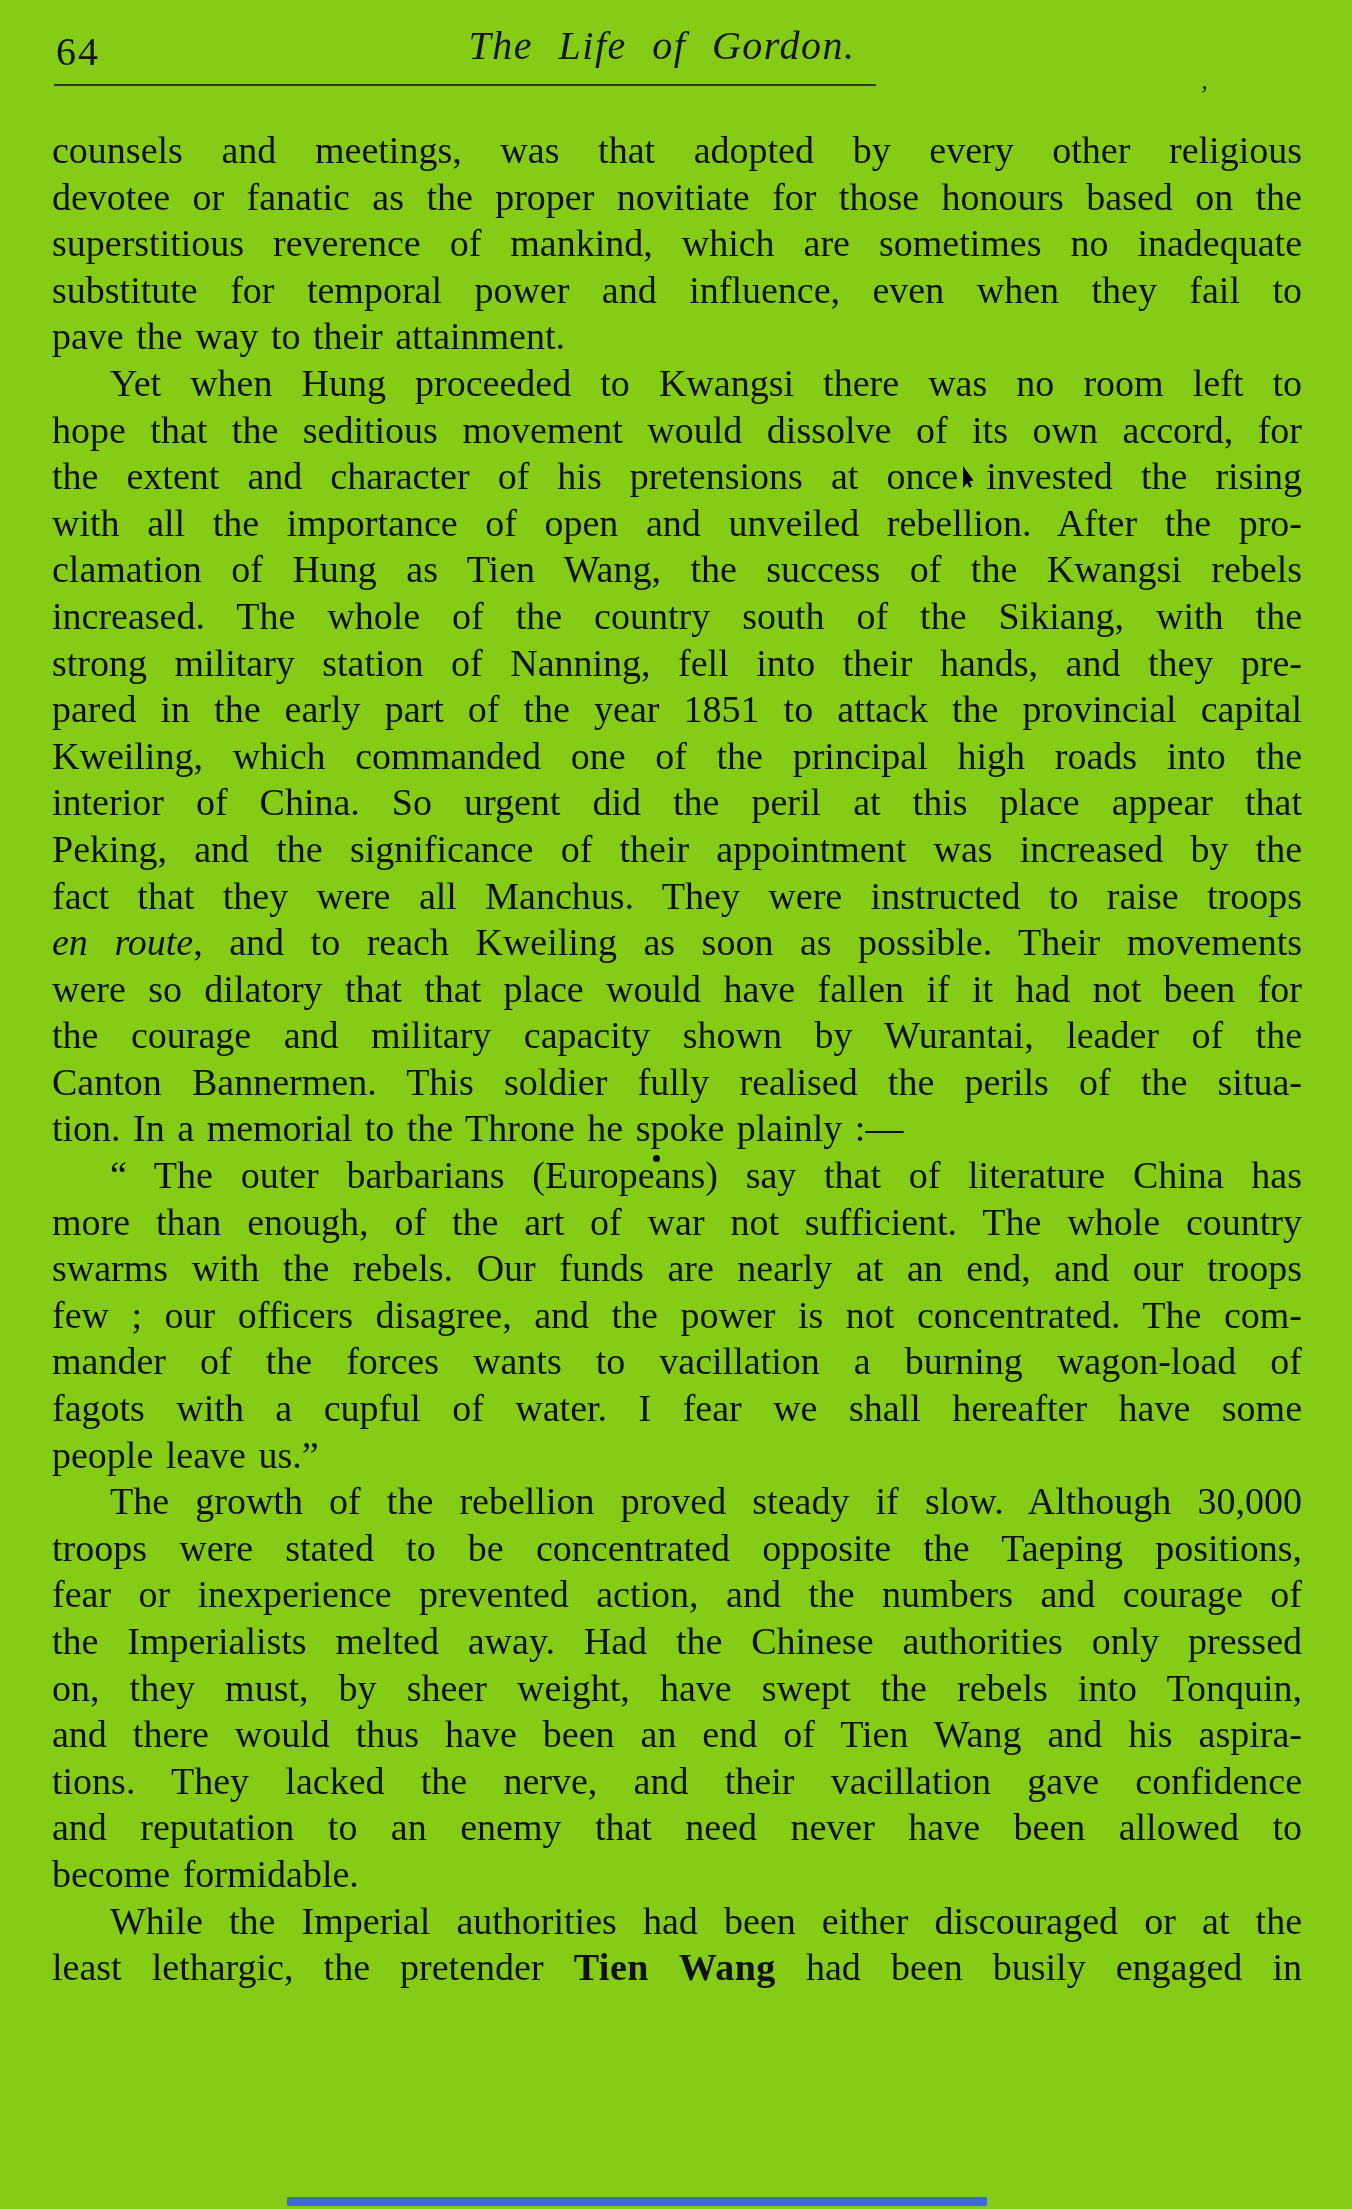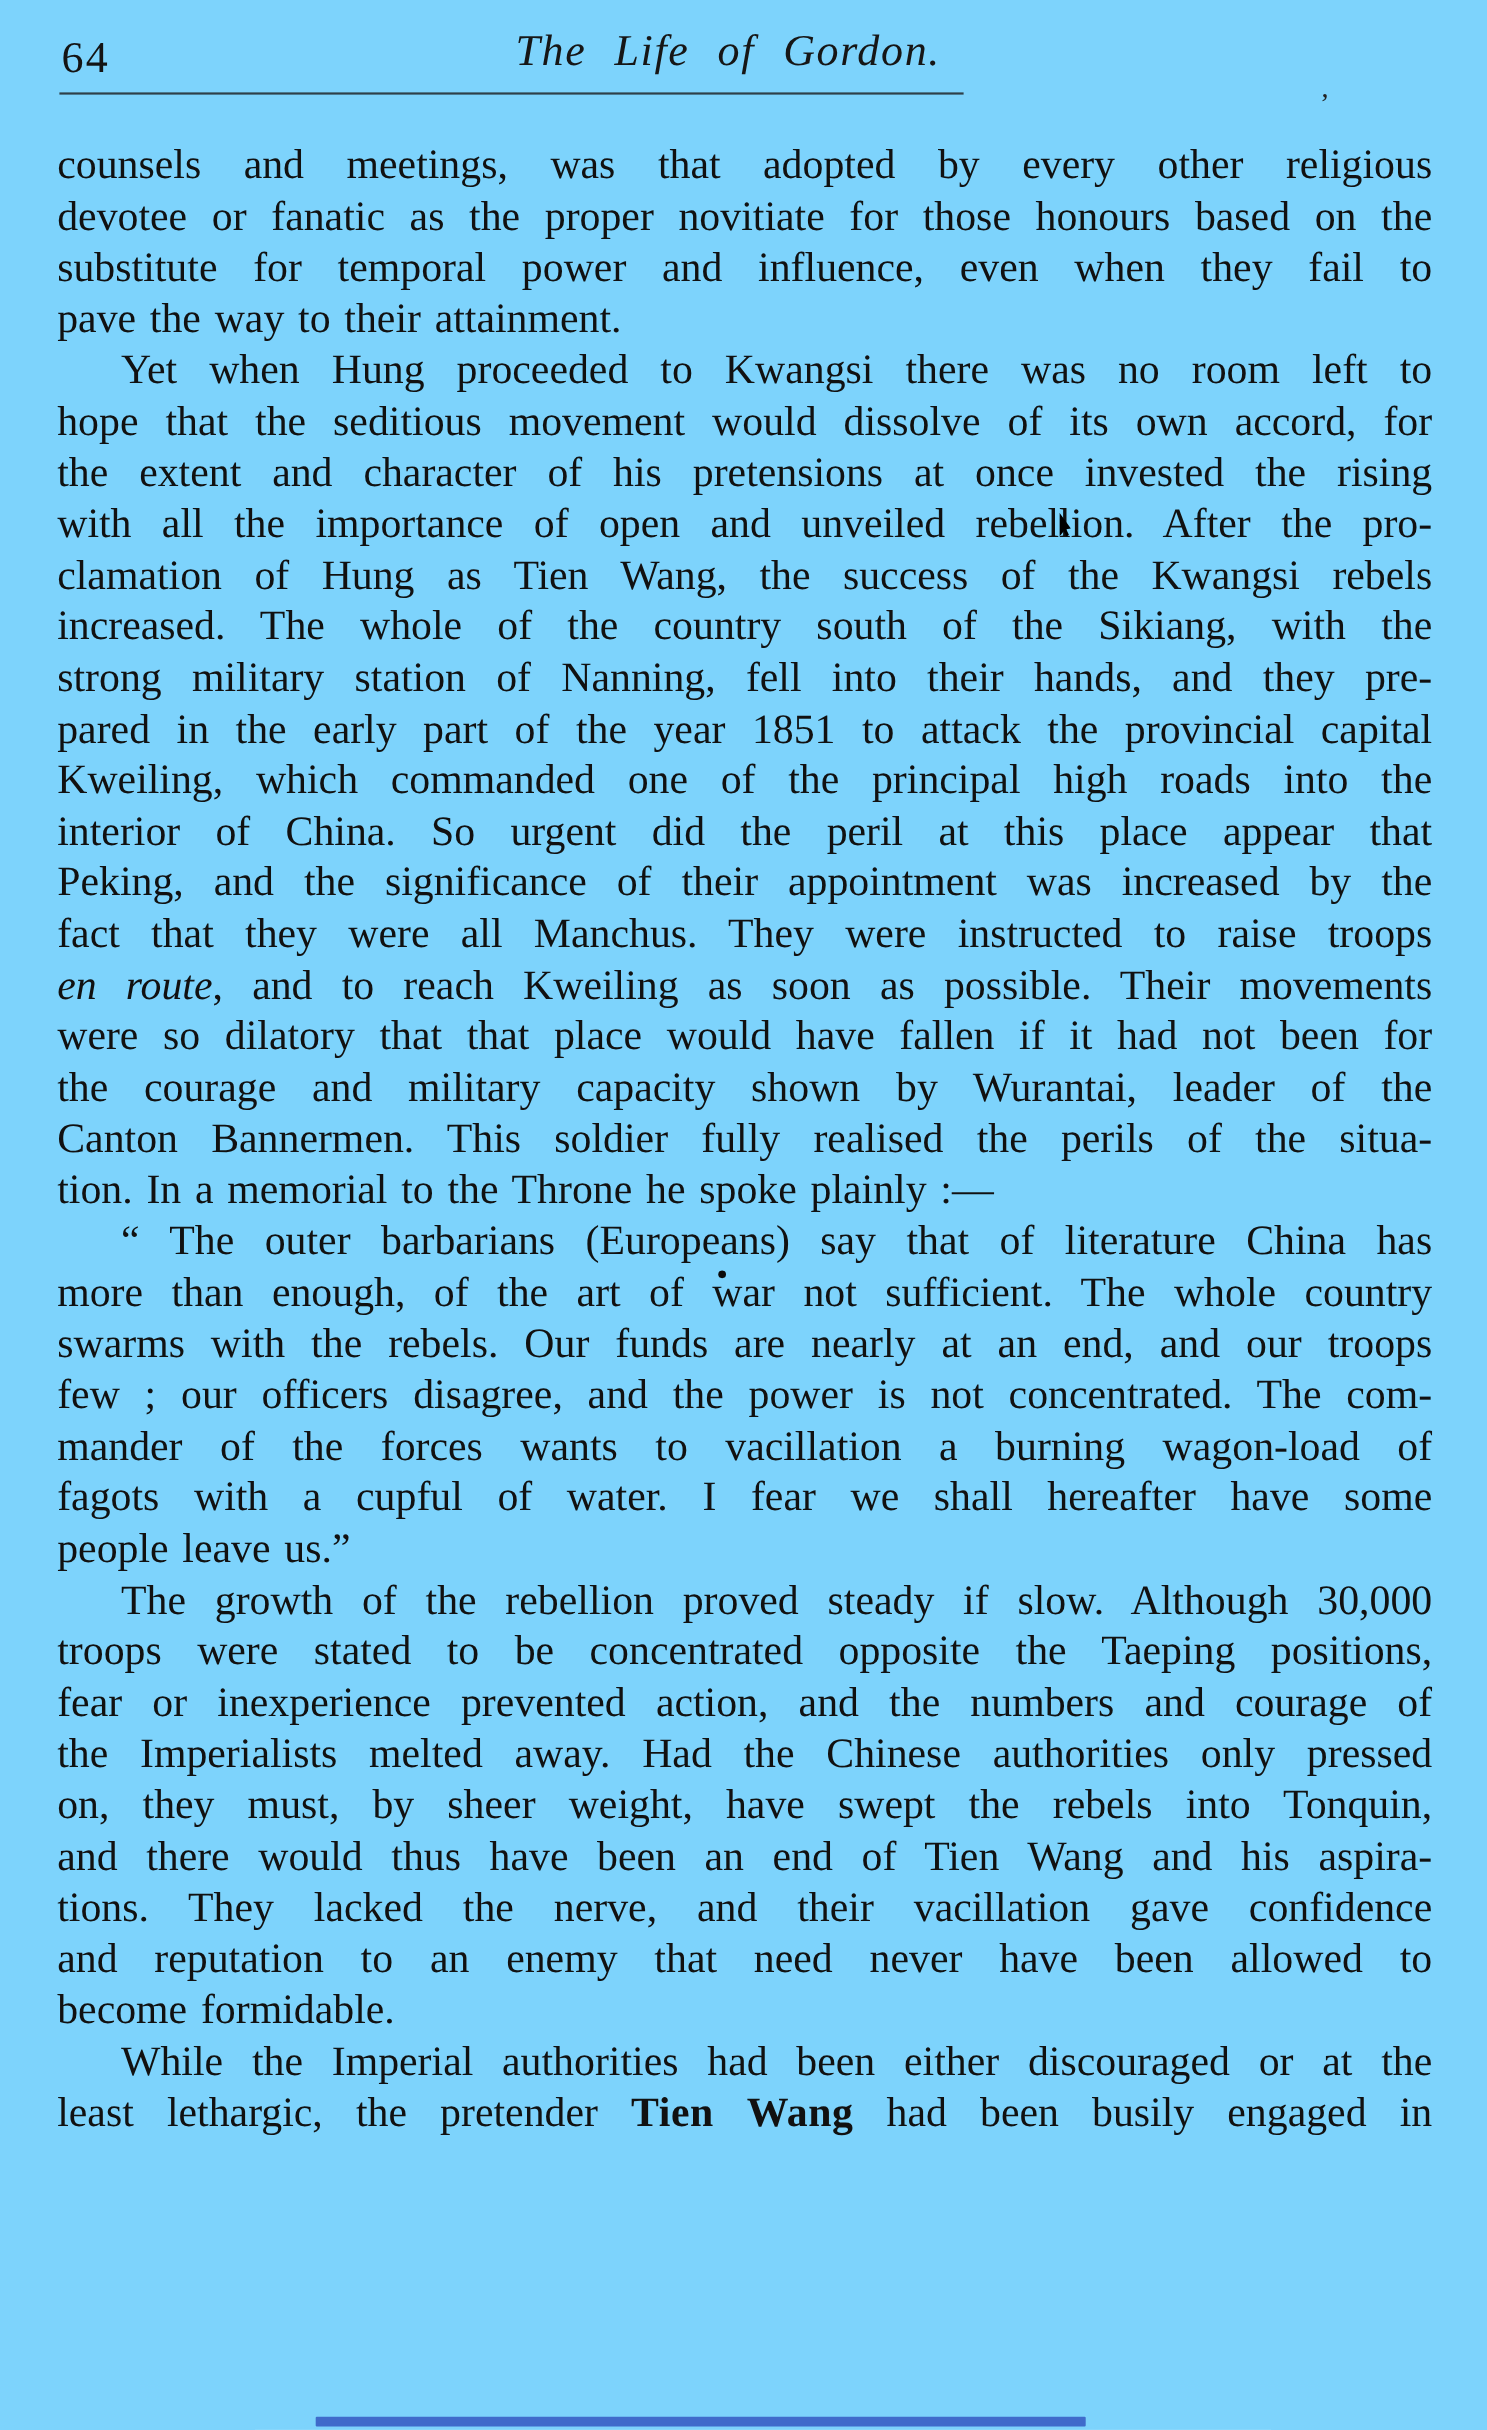--- a/index.html
+++ b/index.html
@@ -1,20 +1,20 @@
 <!DOCTYPE html>
 <html><head>
 <meta charset="utf-8">
 <style>
   html,body{margin:0;padding:0;}
   body{
     width:1352px;height:2209px;background:#ffffff;overflow:hidden;position:relative;
     font-family:"Liberation Serif","DejaVu Serif",serif;color:#121212;
   }
-  .page{position:absolute;inset:0;background:#7dd3fc;}
+  .page{position:absolute;inset:0;background:#84cc16;}
   .pagenum{
     position:absolute;left:56px;top:28px;font-size:40px;letter-spacing:2px;color:#141414;
   }
   .running-title{
     position:absolute;left:662px;top:22px;transform:translateX(-50%);
     font-style:italic;font-size:40px;letter-spacing:1.5px;word-spacing:14px;color:#161616;white-space:nowrap;
   }
   .header-rule{
     position:absolute;left:54px;top:84px;width:822px;height:2px;background:#1c1c1c;opacity:.8;
   }
@@ -50,20 +50,21 @@
 
   <span class="running-title">The Life of Gordon.</span>
 
   <div class="header-rule"></div>
 
   <span class="stray">’</span>
 
   <div class="text-block">
       <div class="line"><span>counsels and meetings, was that adopted by every other religious</span></div>
       <div class="line"><span>devotee or fanatic as the proper novitiate for those honours based on the</span></div>
+      <div class="line"><span>superstitious reverence of mankind, which are sometimes no inadequate</span></div>
       <div class="line"><span>substitute for temporal power and influence, even when they fail to</span></div>
       <div class="line lastline"><span>pave the way to their attainment.</span></div>
       <div class="line indent"><span>Yet when Hung proceeded to Kwangsi there was no room left to</span></div>
       <div class="line"><span>hope that the seditious movement would dissolve of its own accord, for</span></div>
       <div class="line"><span>the extent and character of his pretensions at once invested the rising</span></div>
       <div class="line"><span>with all the importance of open and unveiled rebellion.  After the pro-</span></div>
       <div class="line"><span>clamation of Hung as Tien Wang, the success of the Kwangsi rebels</span></div>
       <div class="line"><span>increased.  The whole of the country south of the Sikiang, with the</span></div>
       <div class="line"><span>strong military station of Nanning, fell into their hands, and they pre-</span></div>
       <div class="line"><span>pared in the early part of the year 1851 to attack the provincial capital</span></div>

